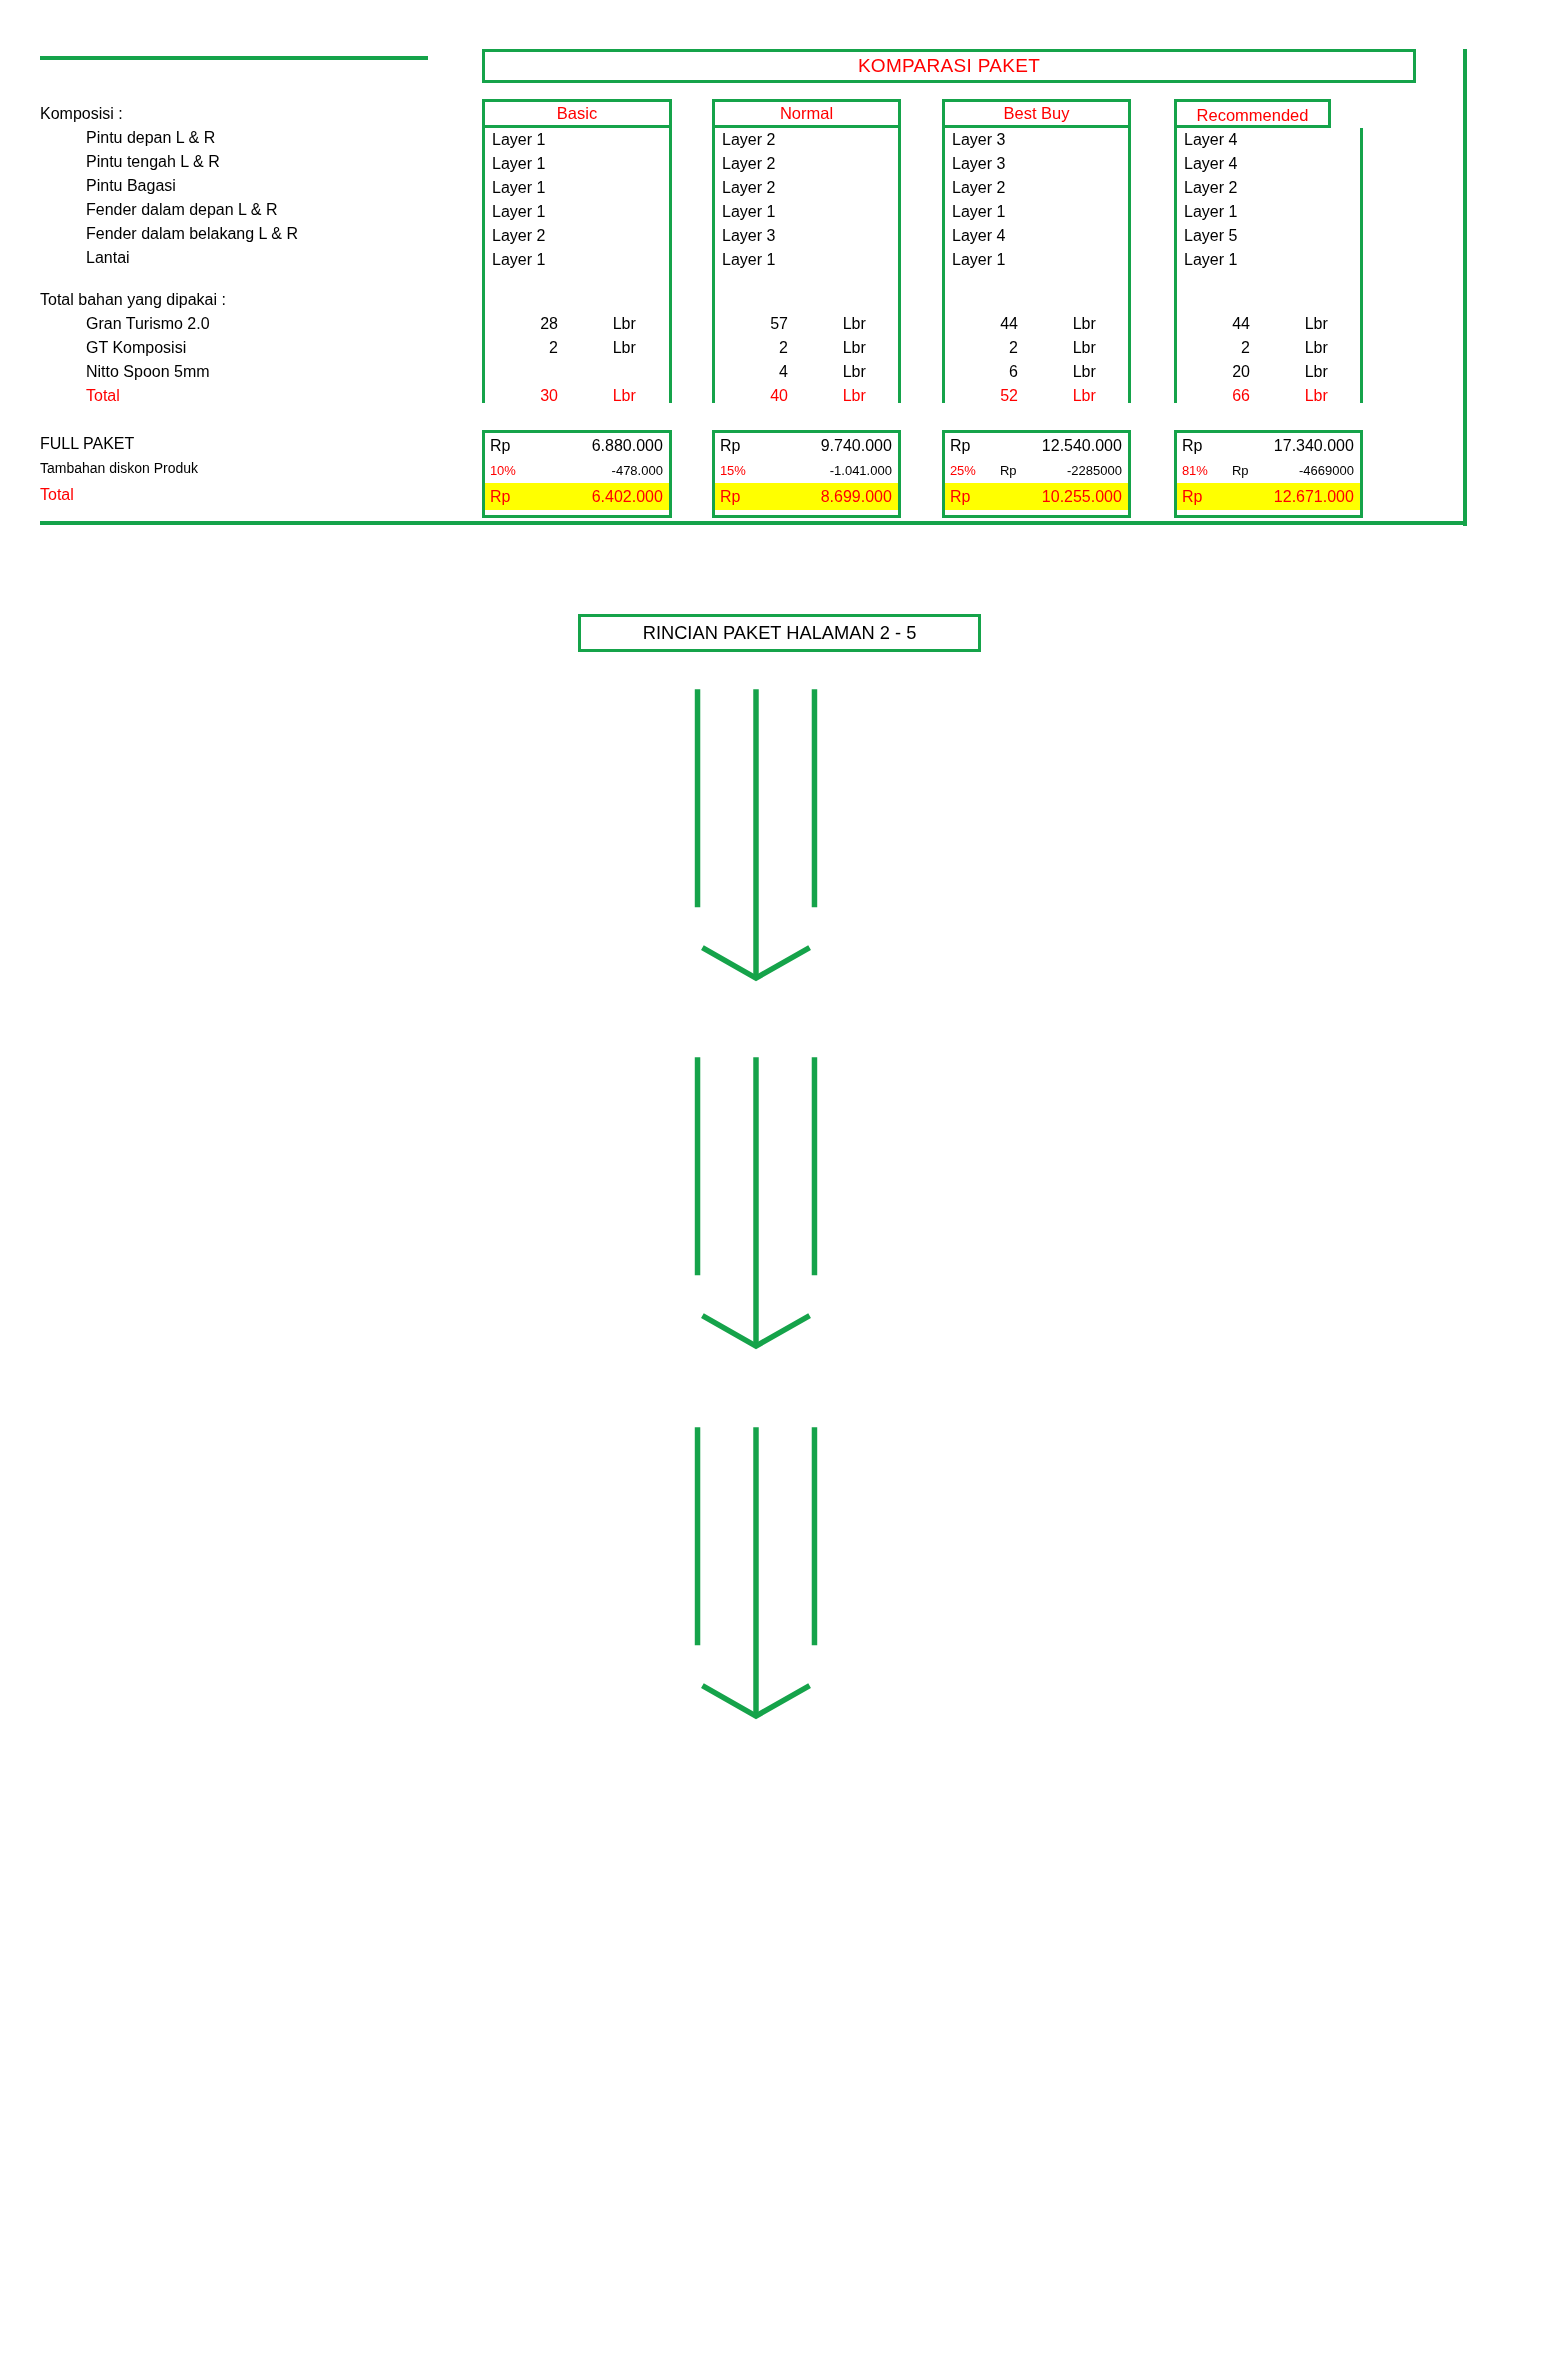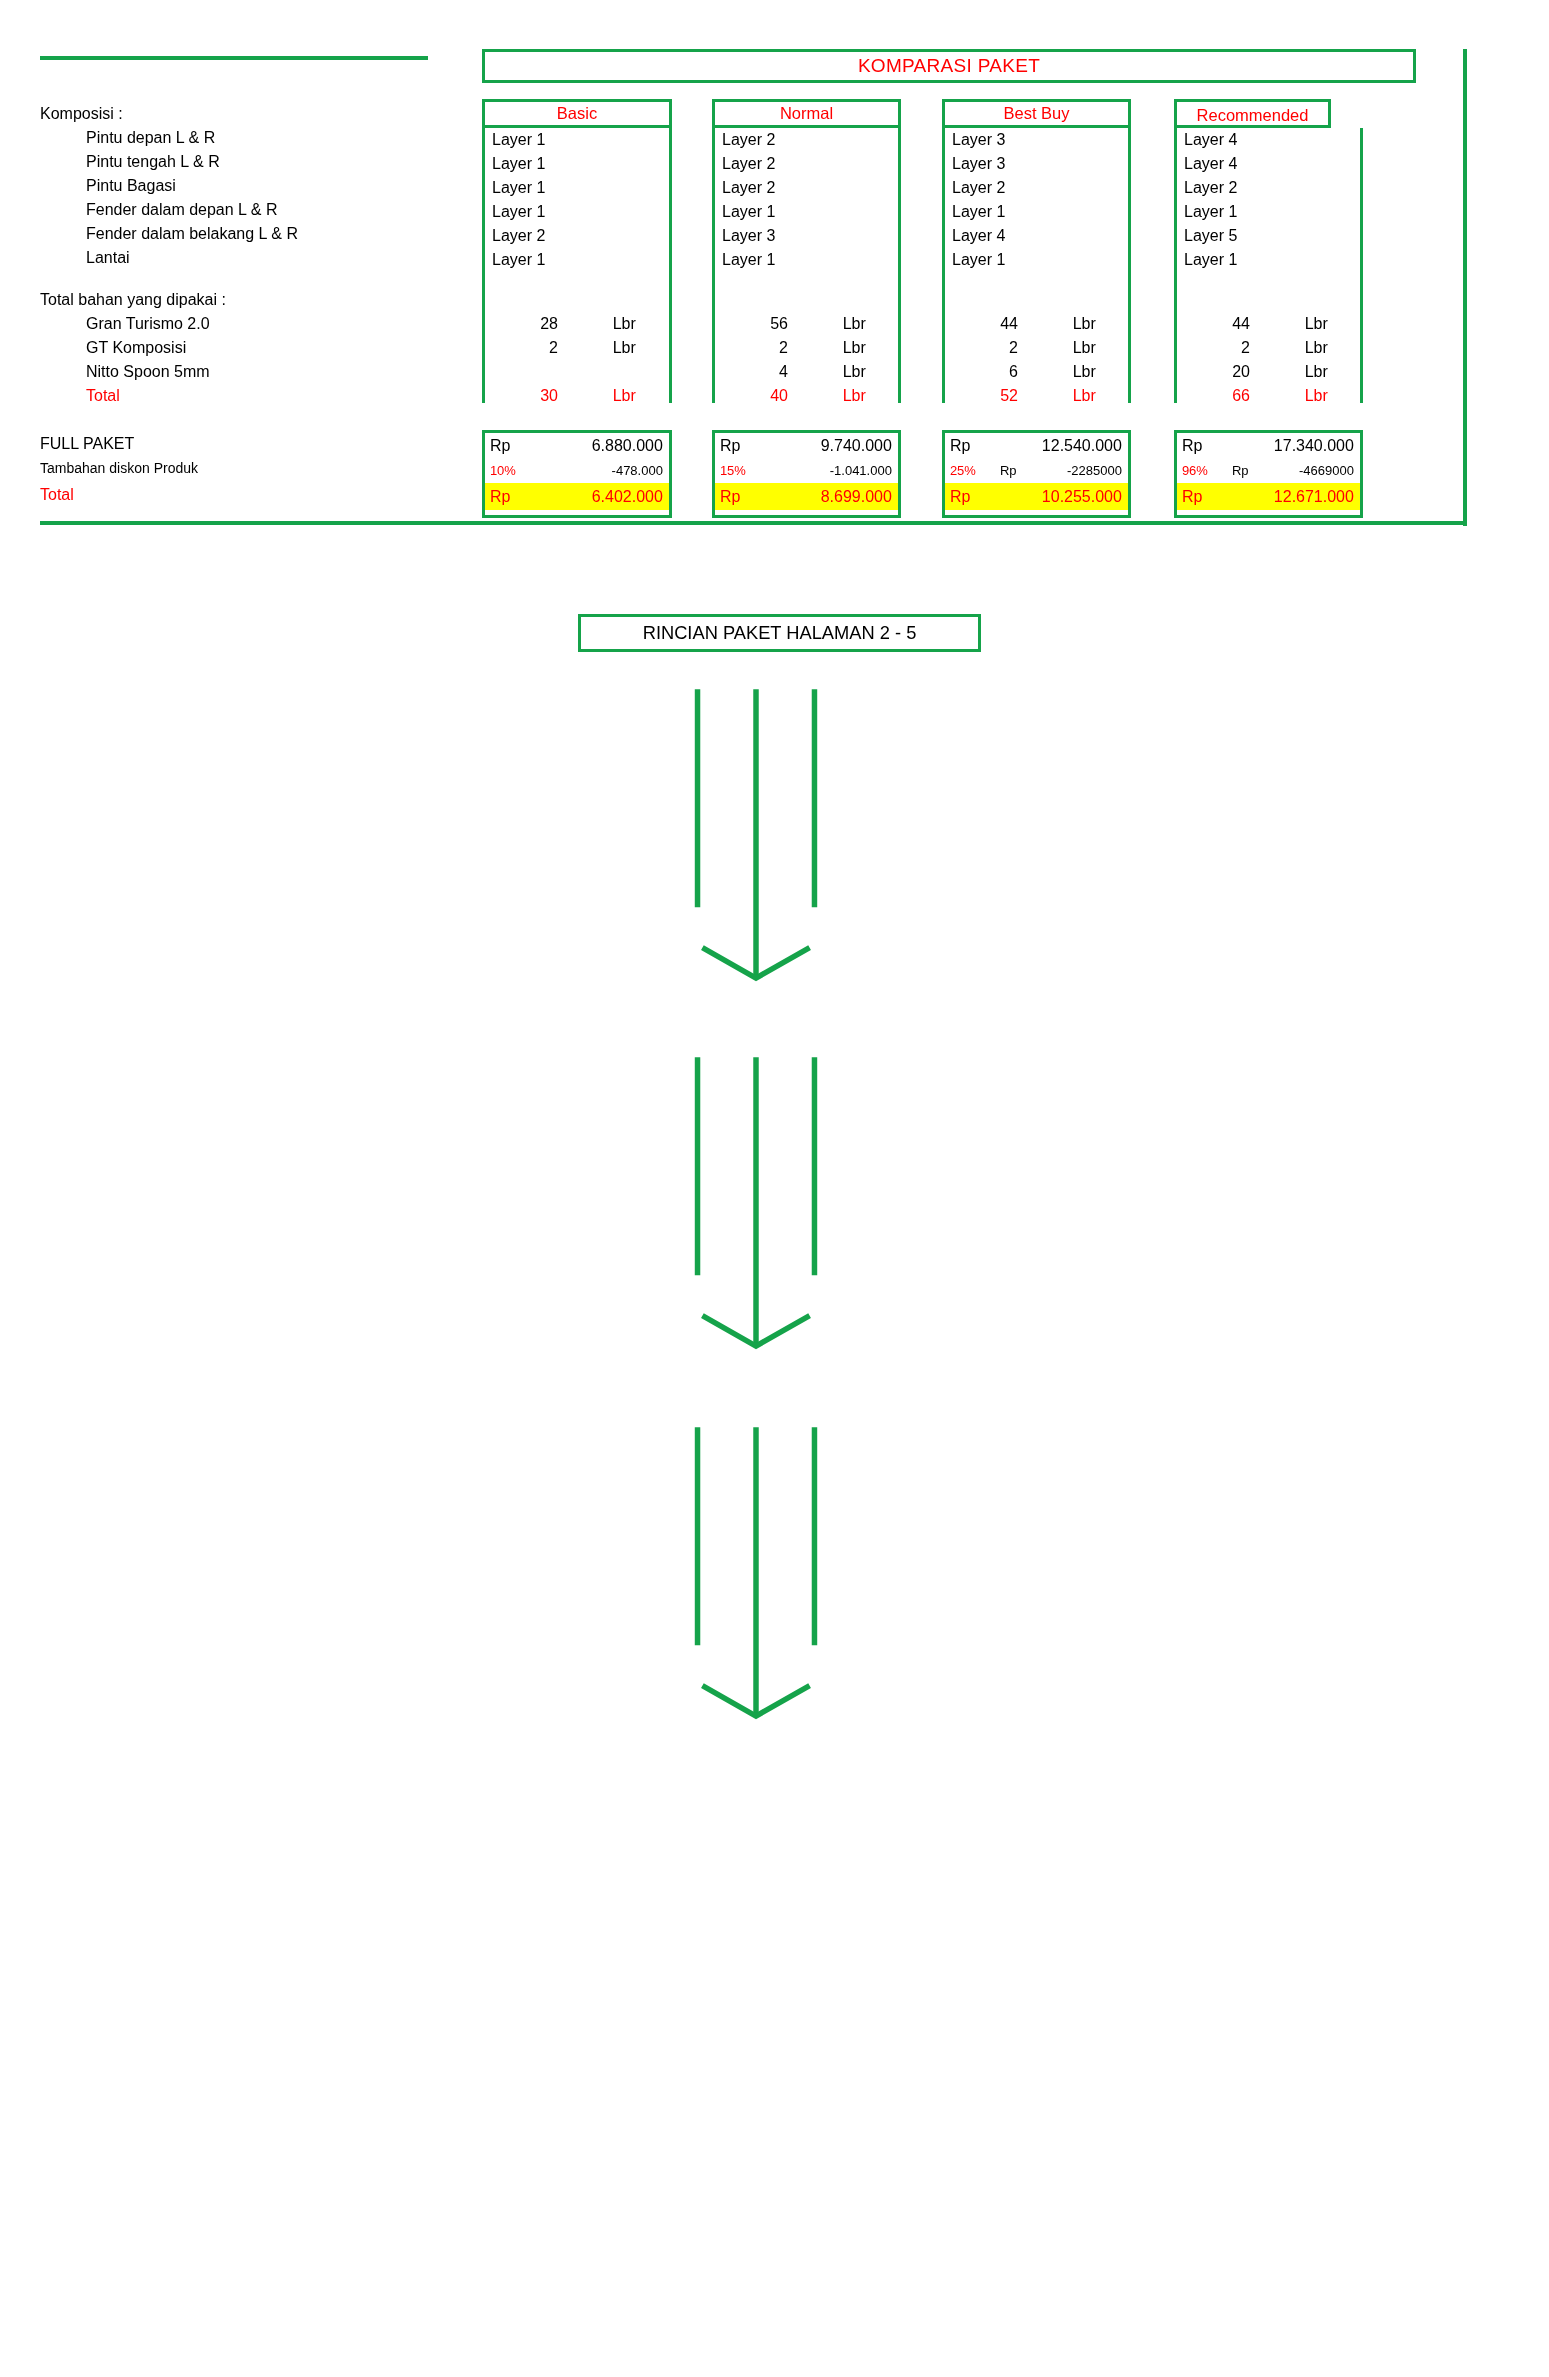--- a/index.html
+++ b/index.html
@@ -214,21 +214,21 @@
 <div class="abs col-body" style="left:712px; top:128px; width:189px;">
   <div class="layer-line">Layer 2</div>
   <div class="layer-line">Layer 2</div>
   <div class="layer-line">Layer 2</div>
   <div class="layer-line">Layer 1</div>
   <div class="layer-line">Layer 3</div>
   <div class="layer-line">Layer 1</div>
 </div>
 <div class="abs qty-block" style="left:712px; top:288px; width:189px;">
   <div class="qty-row">
-    <span class="qty-num">56</span>
+    <span class="qty-num">57</span>
     <span class="qty-unit">Lbr</span>
   </div>
   <div class="qty-row">
     <span class="qty-num">2</span>
     <span class="qty-unit">Lbr</span>
   </div>
   <div class="qty-row">
     <span class="qty-num">4</span>
     <span class="qty-unit">Lbr</span>
   </div>
@@ -326,21 +326,21 @@
     <span class="qty-num">66</span>
     <span class="qty-unit">Lbr</span>
   </div>
 </div>
 <div class="abs price-block" style="left:1174px; top:430px; width:189px; height:88px;">
   <div class="price-row full">
     <span class="pr-cur">Rp</span>
     <span class="pr-val">17.340.000</span>
   </div>
   <div class="price-row disc">
-    <span class="pr-pct">96%</span>
+    <span class="pr-pct">81%</span>
     <span class="pr-mid">Rp</span>
     <span class="pr-val">-4669000</span>
   </div>
   <div class="price-row total">
     <span class="pr-cur">Rp</span>
     <span class="pr-val">12.671.000</span>
   </div>
 </div>
 
 <div class="abs rincian-box">

